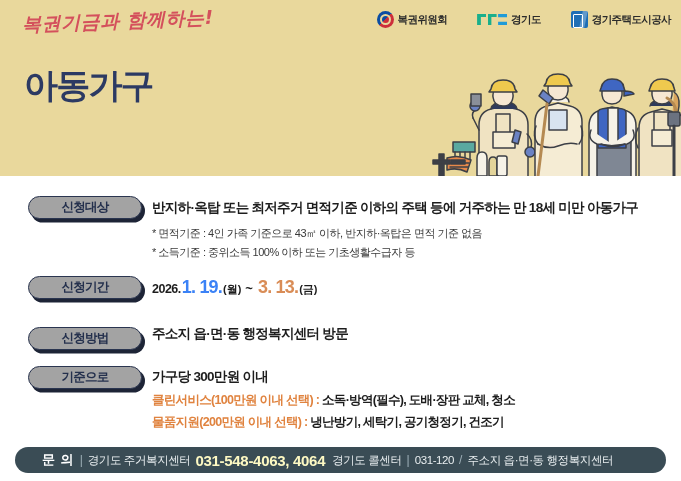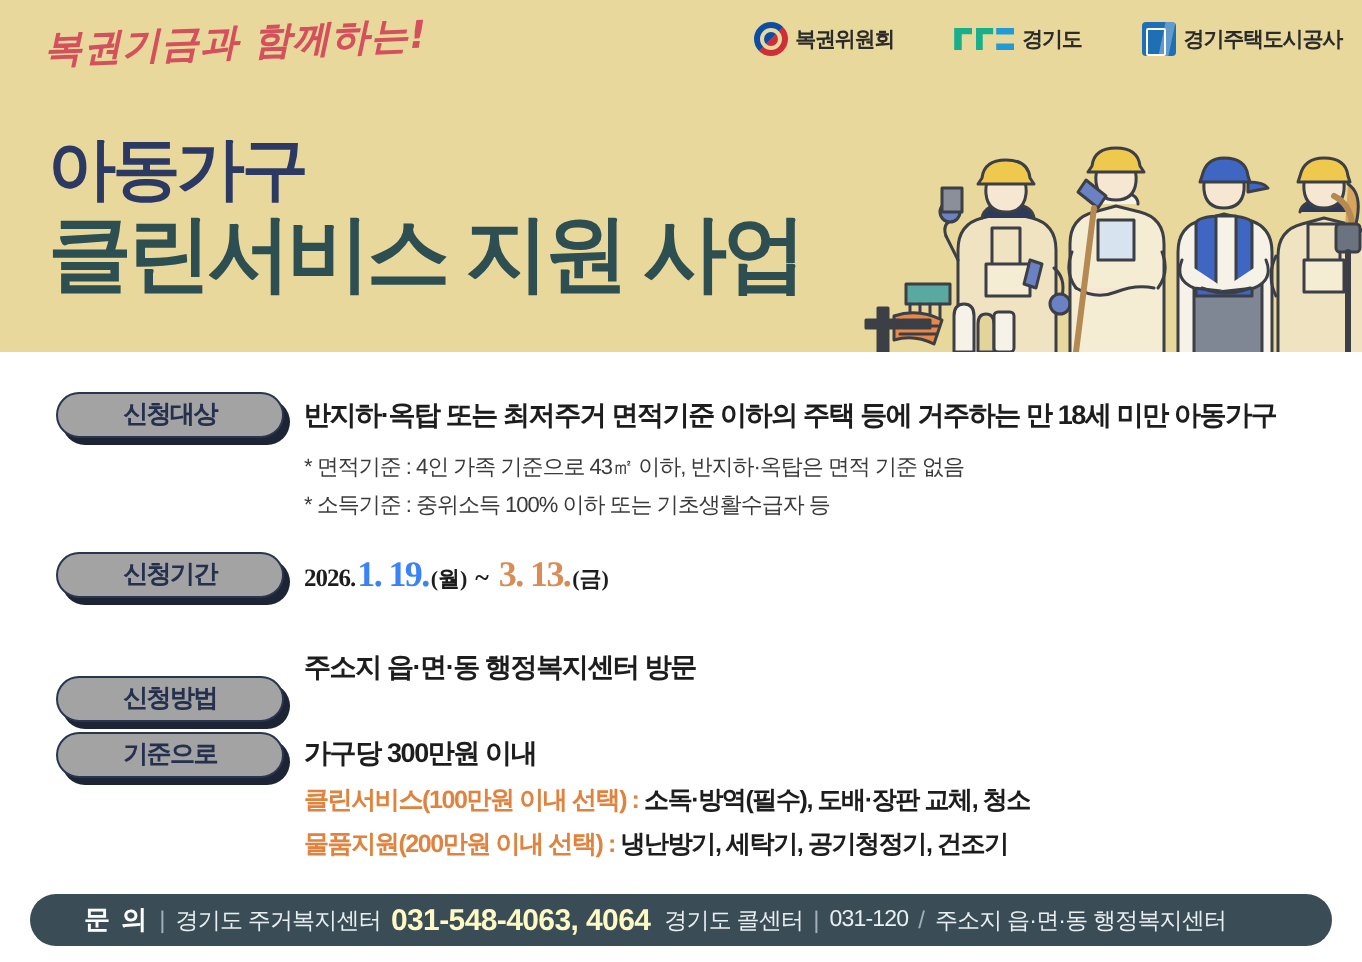--- a/index.html
+++ b/index.html
@@ -285,21 +285,20 @@
         <span class="logo-text">경기도</span>
       </div>
       <div class="logo">
         <span class="gh-mark"></span>
         <span class="logo-text">경기주택도시공사</span>
       </div>
     </div>
 
     <div class="kicker">복권기금과 함께하는!</div>
     <div class="title1">아동가구</div>
-    <div class="title2">클린서비스 지원 사업</div>
 
     <svg class="illo" viewBox="0 0 250 146" xmlns="http://www.w3.org/2000/svg">
       <defs>
         <clipPath id="cut">
             <rect x="0" y="0" width="250" height="146"></rect>
           </clipPath>
       </defs>
       <g clip-path="url(#cut)" stroke="#3c3f46" stroke-width="1.5" stroke-linecap="round" stroke-linejoin="round" fill="none">
 
         <path d="M48 146 V95 q0-13 12-16 l12-3 13 3 q12 3 12 16 V146" fill="#f0e3c2"></path>
@@ -366,36 +365,36 @@
 
   <div class="row" style="top:196px;height:70px;">
     <div class="pill" style="top:0;">
       <span class="pill-label">신청대상</span>
     </div>
     <div class="row-main" style="top:3px;">반지하·옥탑 또는 최저주거 면적기준 이하의 주택 등에 거주하는 만 18세 미만 아동가구</div>
     <div class="note" style="top:30px;">* 면적기준 : 4인 가족 기준으로 43㎡ 이하, 반지하·옥탑은 면적 기준 없음</div>
     <div class="note" style="top:49px;">* 소득기준 : 중위소득 100% 이하 또는 기초생활수급자 등</div>
   </div>
 
-  <div class="row" style="top:276px;height:28px;font-family:Liberation Serif, serif;">
+  <div class="row" style="top:276px;height:28px;">
     <div class="pill" style="top:0;">
       <span class="pill-label">신청기간</span>
     </div>
     <div class="date-line" style="top:1px;">
       <span class="d-year">2026.</span>
       <span class="d-num start">1. 19.</span>
       <span class="d-day">(월)</span>
       <span class="d-tilde">~</span>
       <span class="d-num end">3. 13.</span>
       <span class="d-day">(금)</span>
     </div>
   </div>
 
   <div class="row" style="top:322px;height:28px;">
-    <div class="pill" style="top:16px;">
+    <div class="pill" style="top:5px;">
       <span class="pill-label">신청방법</span>
     </div>
     <div class="row-main" style="top:3px;">주소지 읍·면·동 행정복지센터 방문</div>
   </div>
 
   <div class="row" style="top:366px;height:66px;">
     <div class="pill" style="top:0;">
       <span class="pill-label">기준으로</span>
     </div>
     <div class="row-main" style="top:2px;">가구당 300만원 이내</div>

